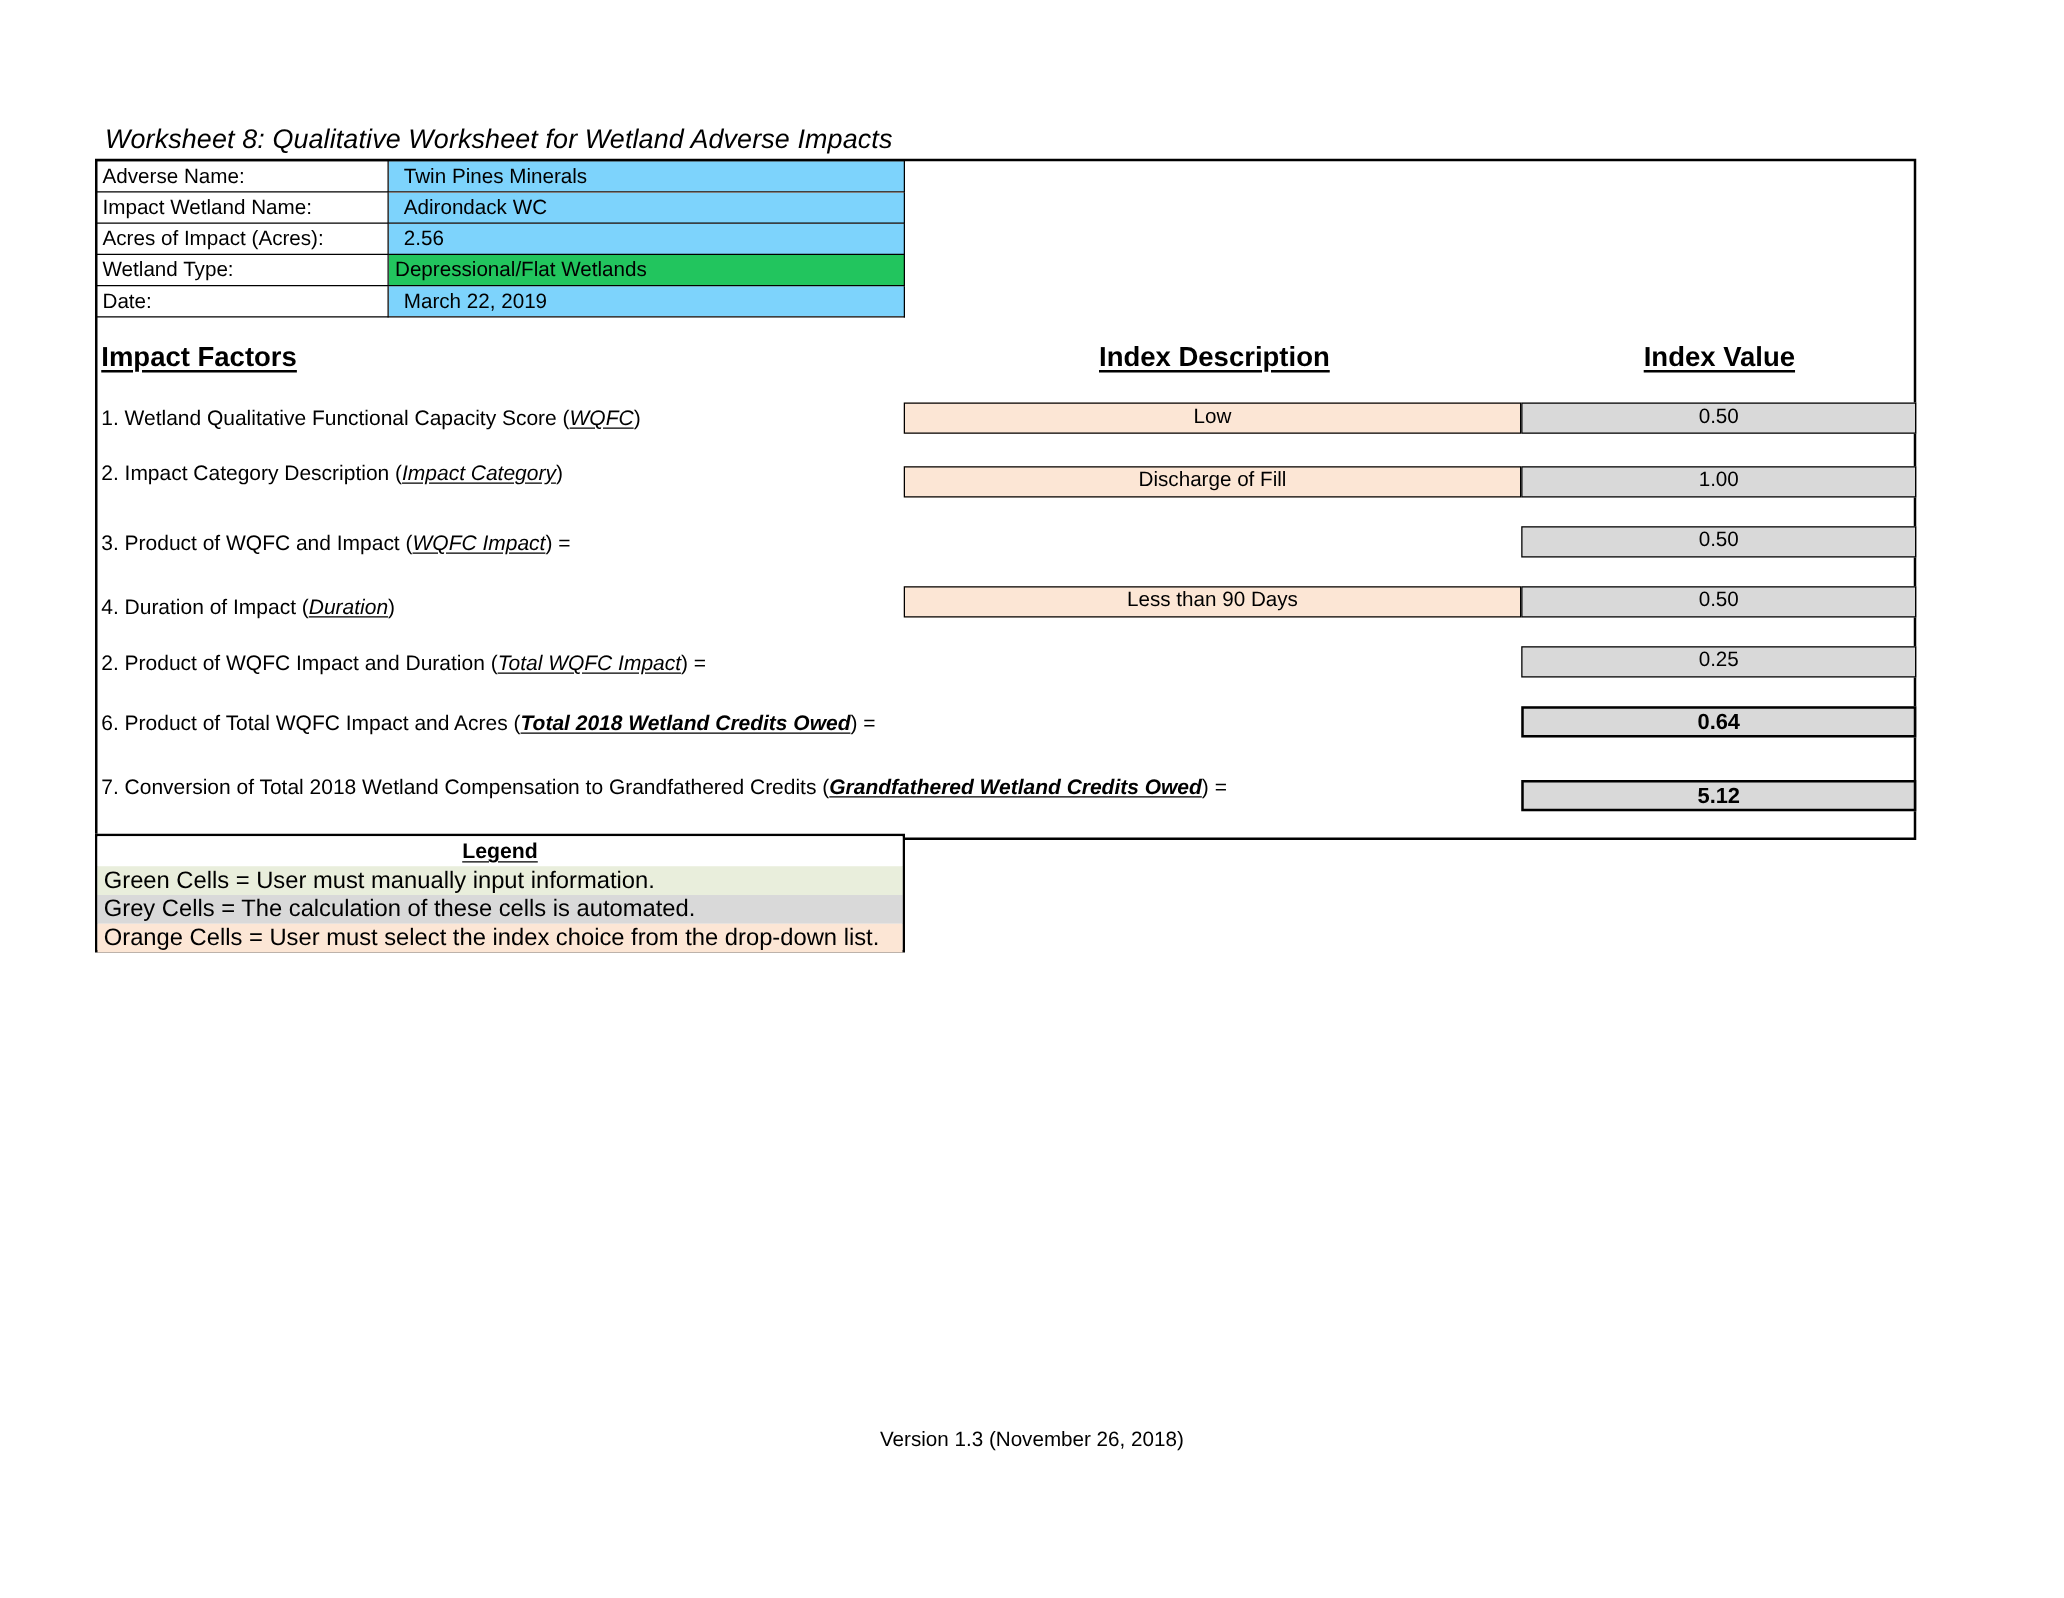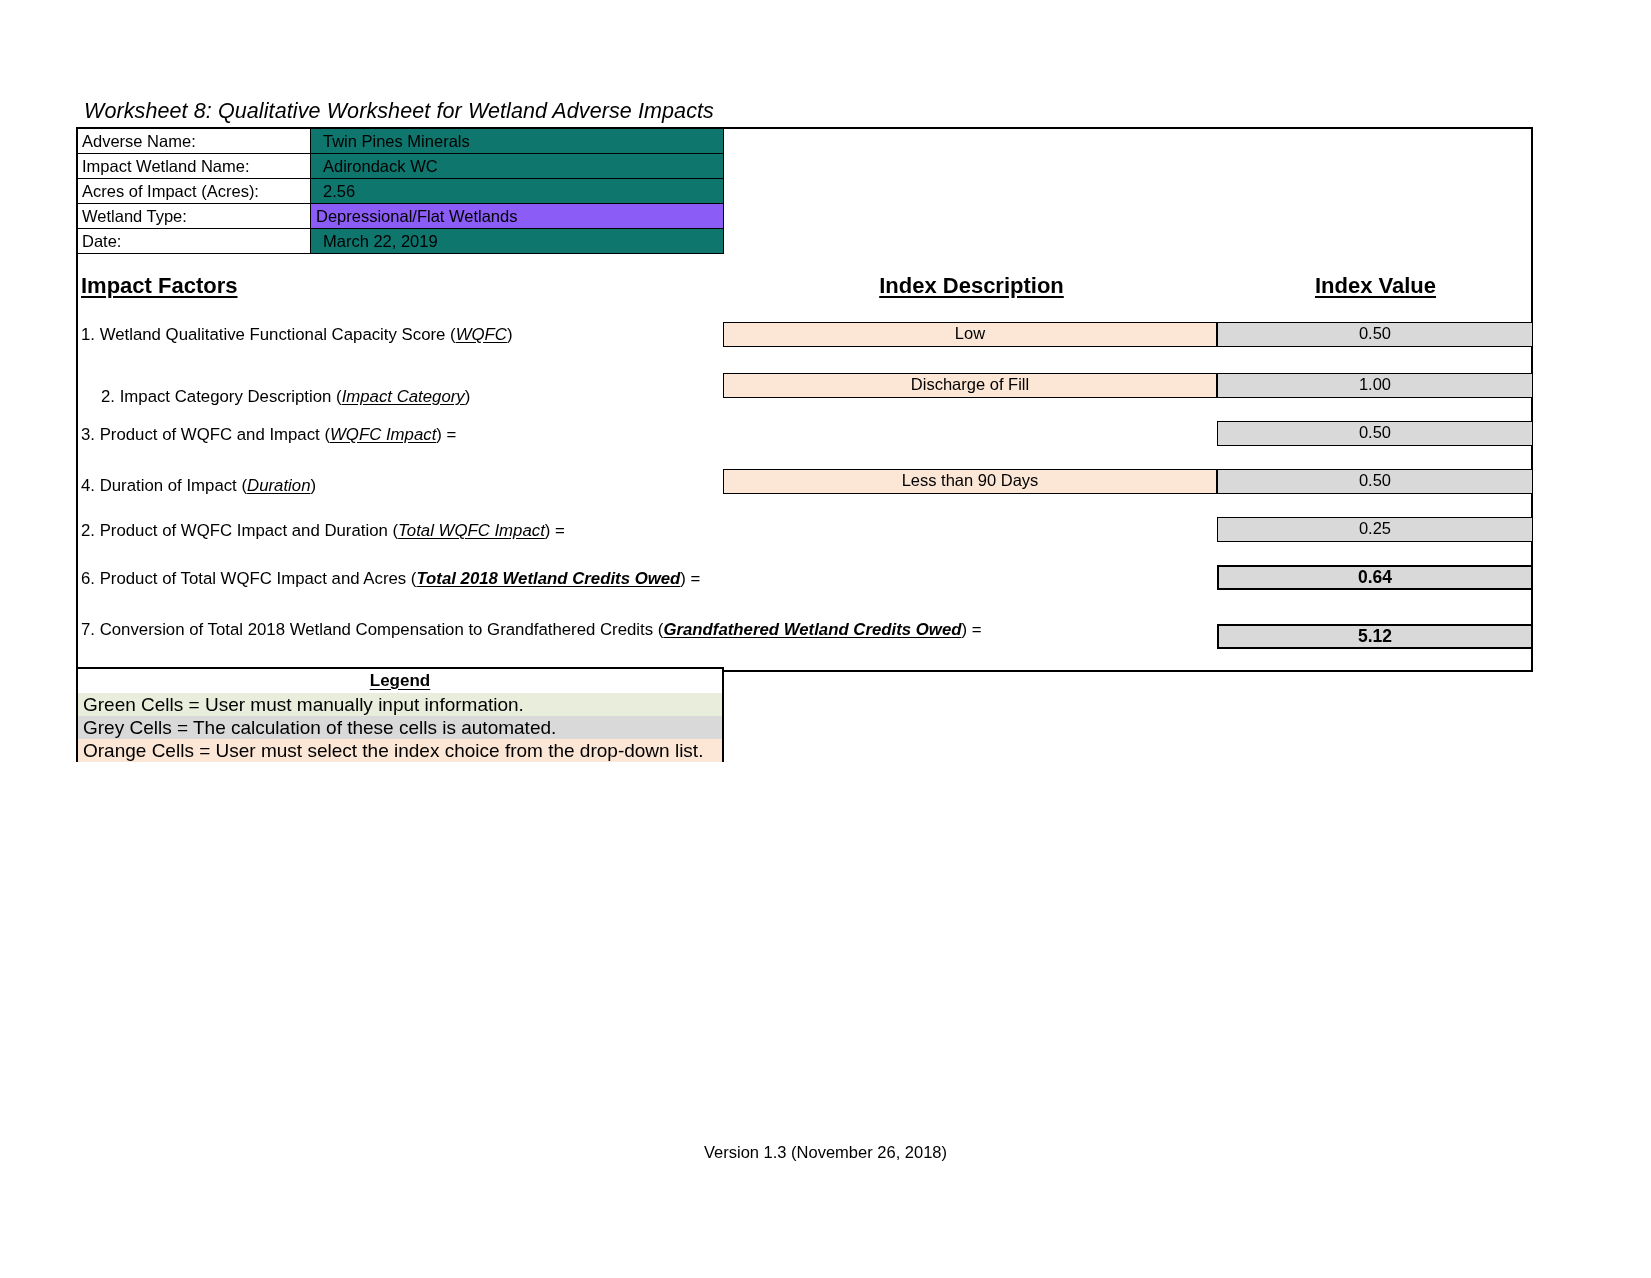--- a/index.html
+++ b/index.html
@@ -43,22 +43,22 @@
     font-size: 16.5px;
     line-height: 24px;
     vertical-align: middle;
     white-space: nowrap;
     overflow: hidden;
   }
   #info-table td.label {
     width: 228px;
     background: #ffffff;
   }
-  #info-table td.val-green { background: #0f766e; padding-left: 12px; }
-  #info-table td.val-orange { background: #8b5cf6; }
+  #info-table td.val-green { background: #7dd3fc; padding-left: 12px; }
+  #info-table td.val-orange { background: #22c55e; }
 
   
   #main-box {
     position: absolute;
     left: 76px;
     top: 127px;
     width: 1457px;
     height: 545px;
     border: 2.5px solid #000;
     box-sizing: border-box;
@@ -206,21 +206,21 @@
 
 <div id="main-box"></div>
 
 <div class="col-head" id="head-impact-factors">Impact Factors</div>
 <div class="col-head" id="head-index-desc">Index Description</div>
 <div class="col-head" id="head-index-value">Index Value</div>
 
 <div class="factor-label" style="top:325px;">
   <span>1. Wetland Qualitative Functional Capacity Score (</span><span class="term">WQFC</span><span>)</span>
 </div>
-<div class="factor-label" style="top:387px;margin-left:20px;">
+<div class="factor-label" style="top:369px;">
   <span>2. Impact Category Description (</span><span class="term">Impact Category</span><span>)</span>
 </div>
 <div class="factor-label" style="top:425px;">
   <span>3. Product of WQFC and Impact (</span><span class="term">WQFC Impact</span><span>) =</span>
 </div>
 <div class="factor-label" style="top:476px;">
   <span>4. Duration of Impact (</span><span class="term">Duration</span><span>)</span>
 </div>
 <div class="factor-label" style="top:521px;">
   <span>2. Product of WQFC Impact and Duration (</span><span class="term">Total WQFC Impact</span><span>) =</span>

